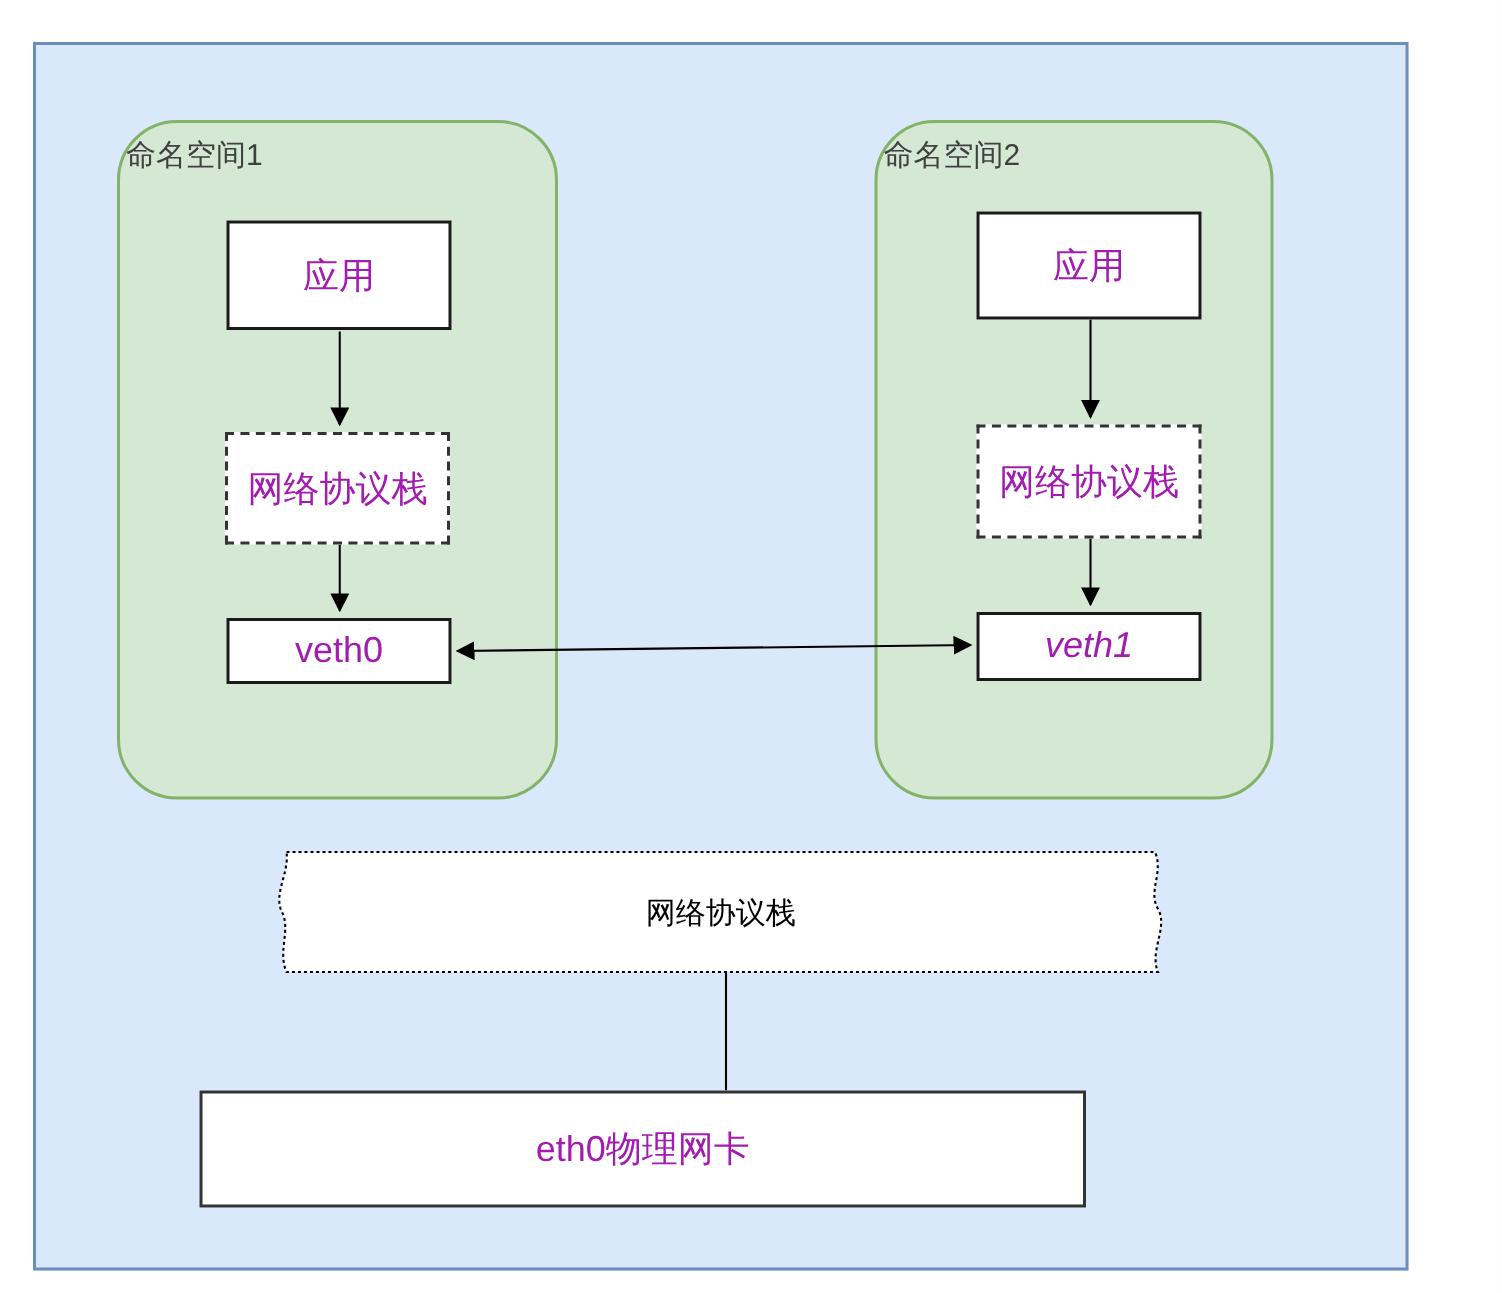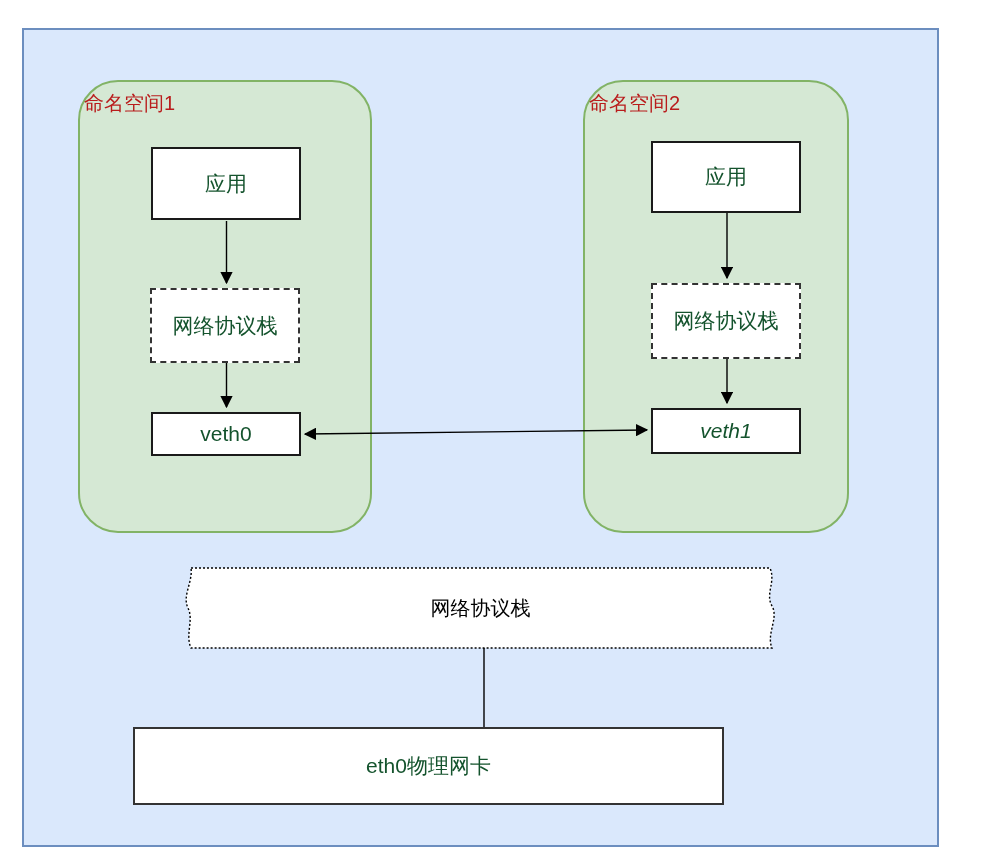--- a/index.html
+++ b/index.html
@@ -36,42 +36,42 @@
     box-sizing: border-box;
     z-index: 1;
   }
   .ns1 { left: 78px;  width: 294px; }
   .ns2 { left: 583px; width: 266px; }
   .ns-label {
     position: absolute;
     left: 4px;
     top: 8px;
     font-size: 20px;
-    color: #b91c1c;
+    color: #404040;
     white-space: nowrap;
   }
   .overlay {
     position: absolute;
     left: 0;
     top: 0;
     width: 1001px;
     height: 862px;
     z-index: 2;
     pointer-events: none;
   }
   .node {
     position: absolute;
     background: var(--node-fill, #ffffff);
     border: 2px solid var(--node-border, #1a1a1a);
     box-sizing: border-box;
     display: flex;
     align-items: center;
     justify-content: center;
-    font-size: 21px;
-    color: #14532d;
+    font-size: 24px;
+    color: #a21caf;
     z-index: 3;
     text-align: center;
   }
   .node.dashed { border-style: dashed; border-color: #333333; }
   .app-ns1   { left: 151px; top: 147px; width: 150px; height: 73px; }
   .stack-ns1 { left: 150px; top: 288px; width: 150px; height: 75px; }
   .veth0     { left: 151px; top: 412px; width: 150px; height: 44px; }
   .app-ns2   { left: 651px; top: 141px; width: 150px; height: 72px; }
   .stack-ns2 { left: 651px; top: 283px; width: 150px; height: 76px; }
   .veth1     { left: 651px; top: 408px; width: 150px; height: 46px; font-style: italic; }

